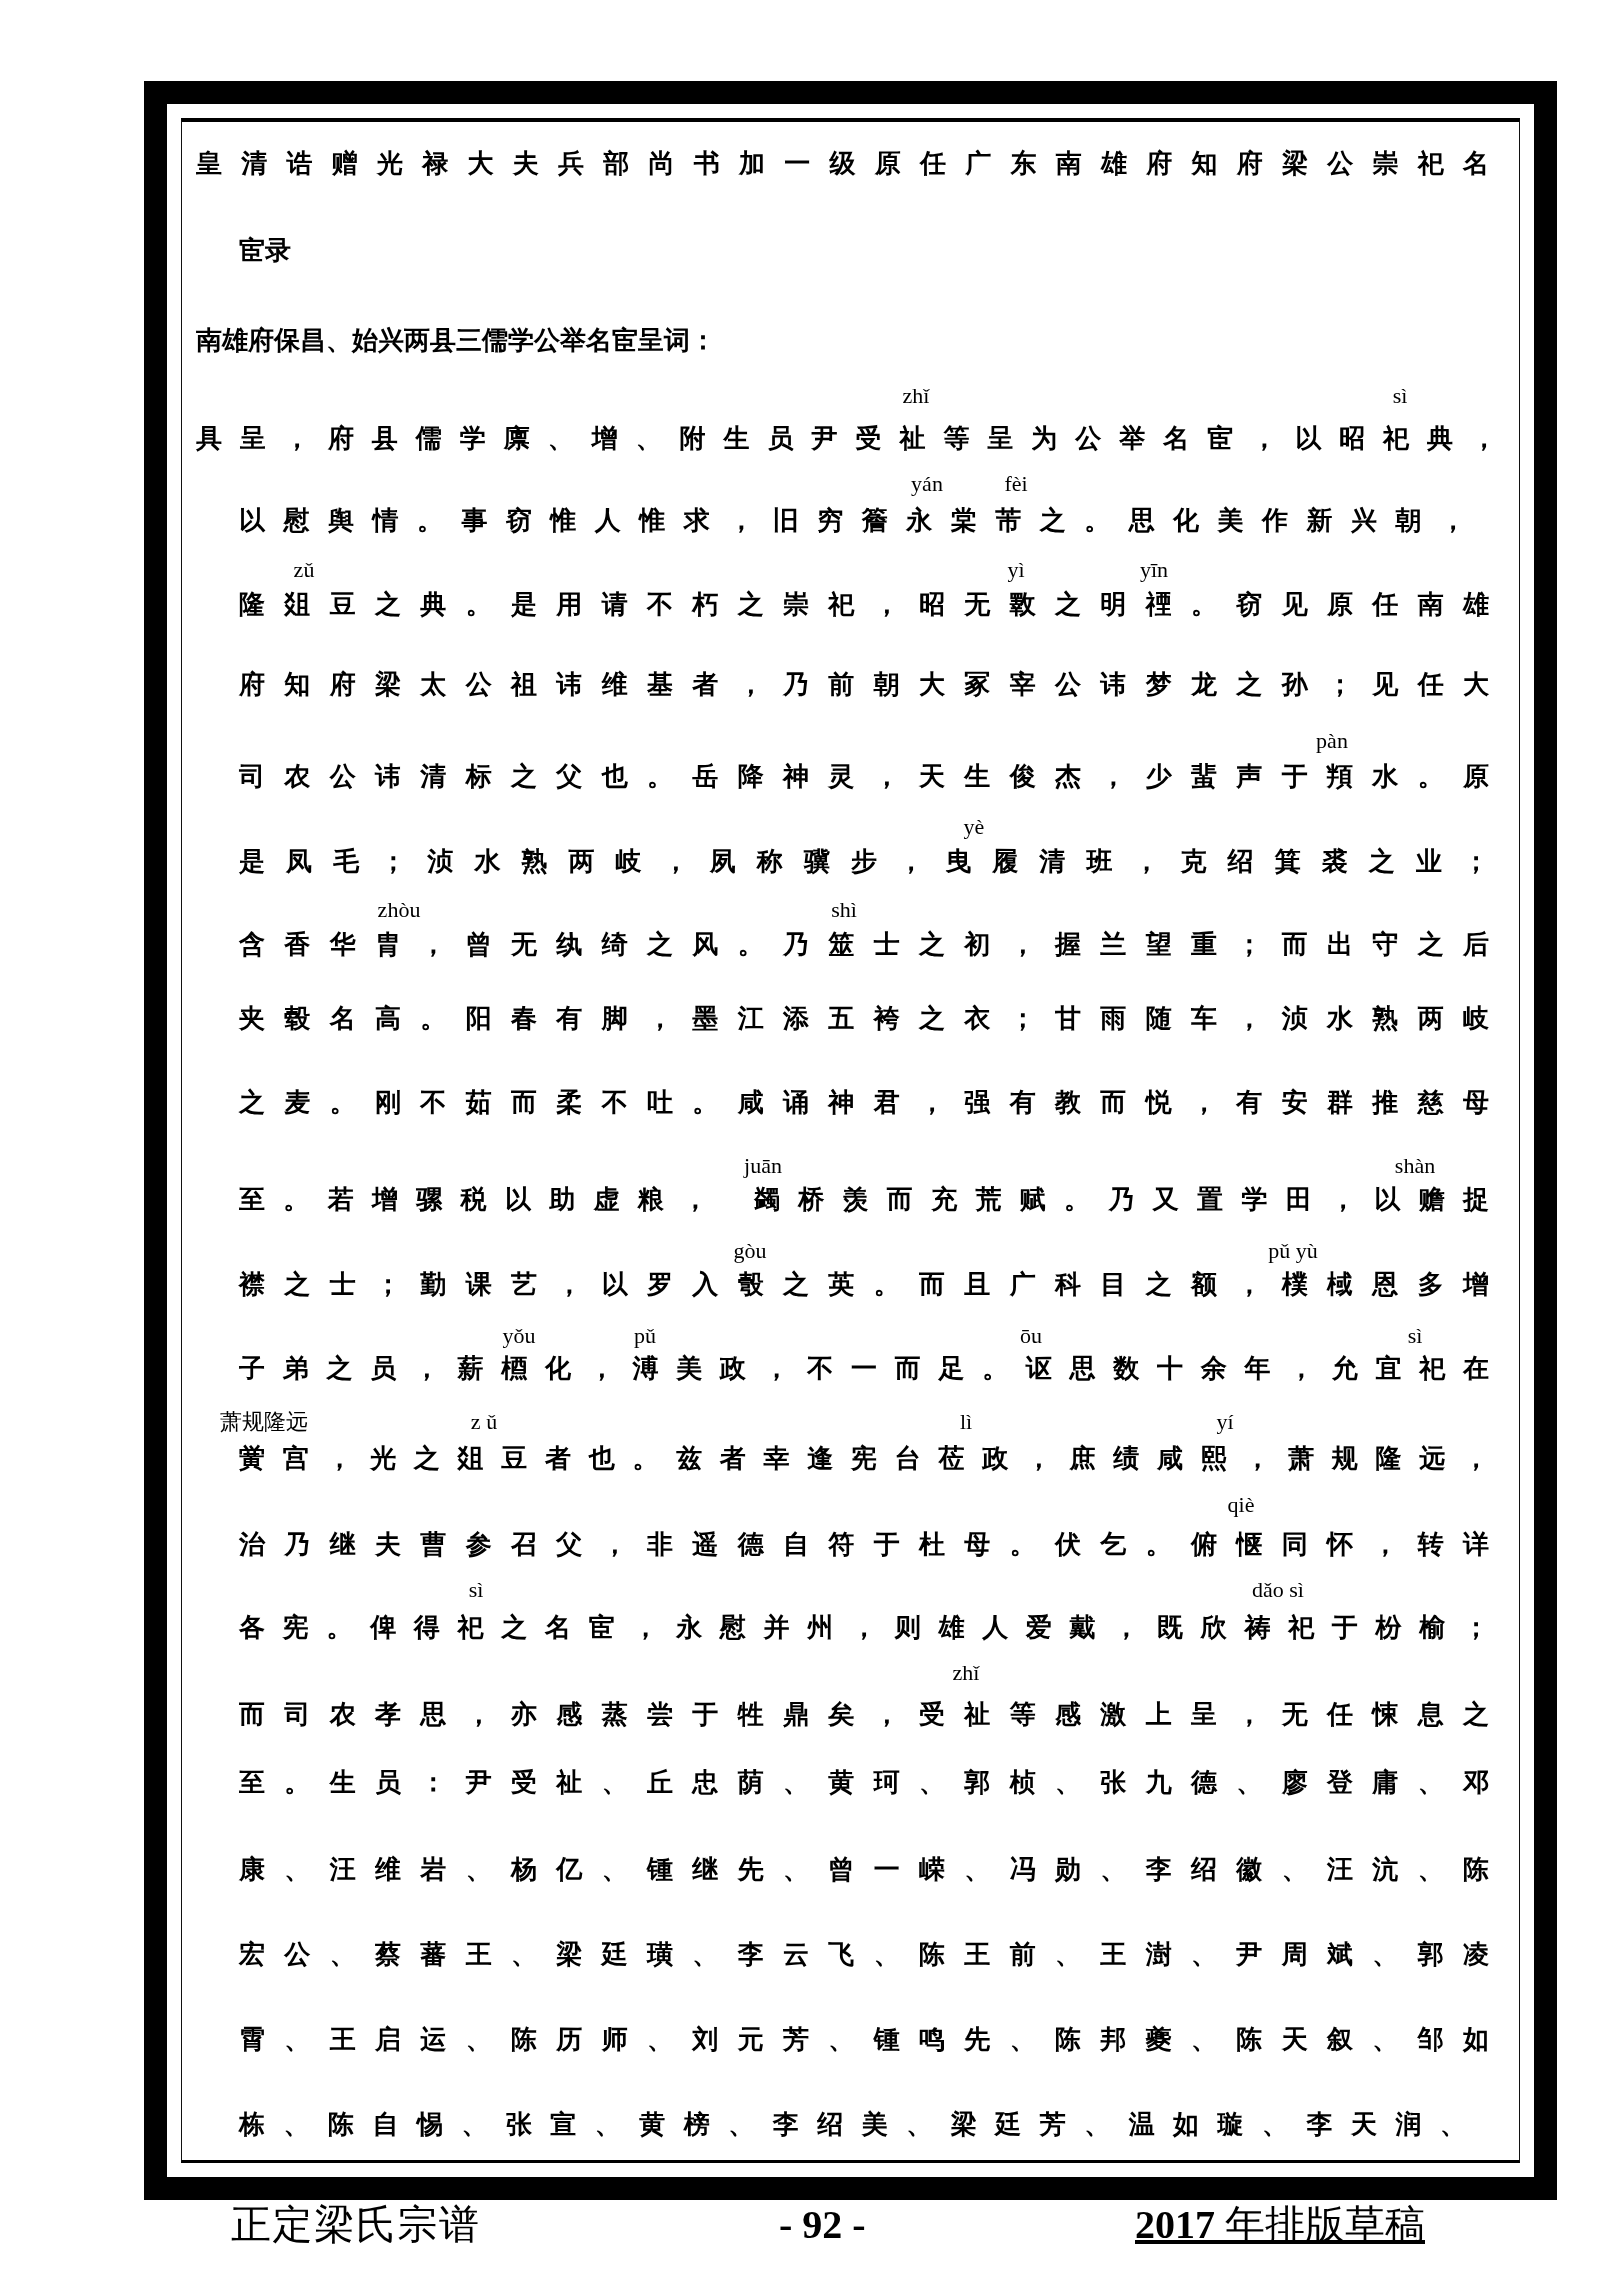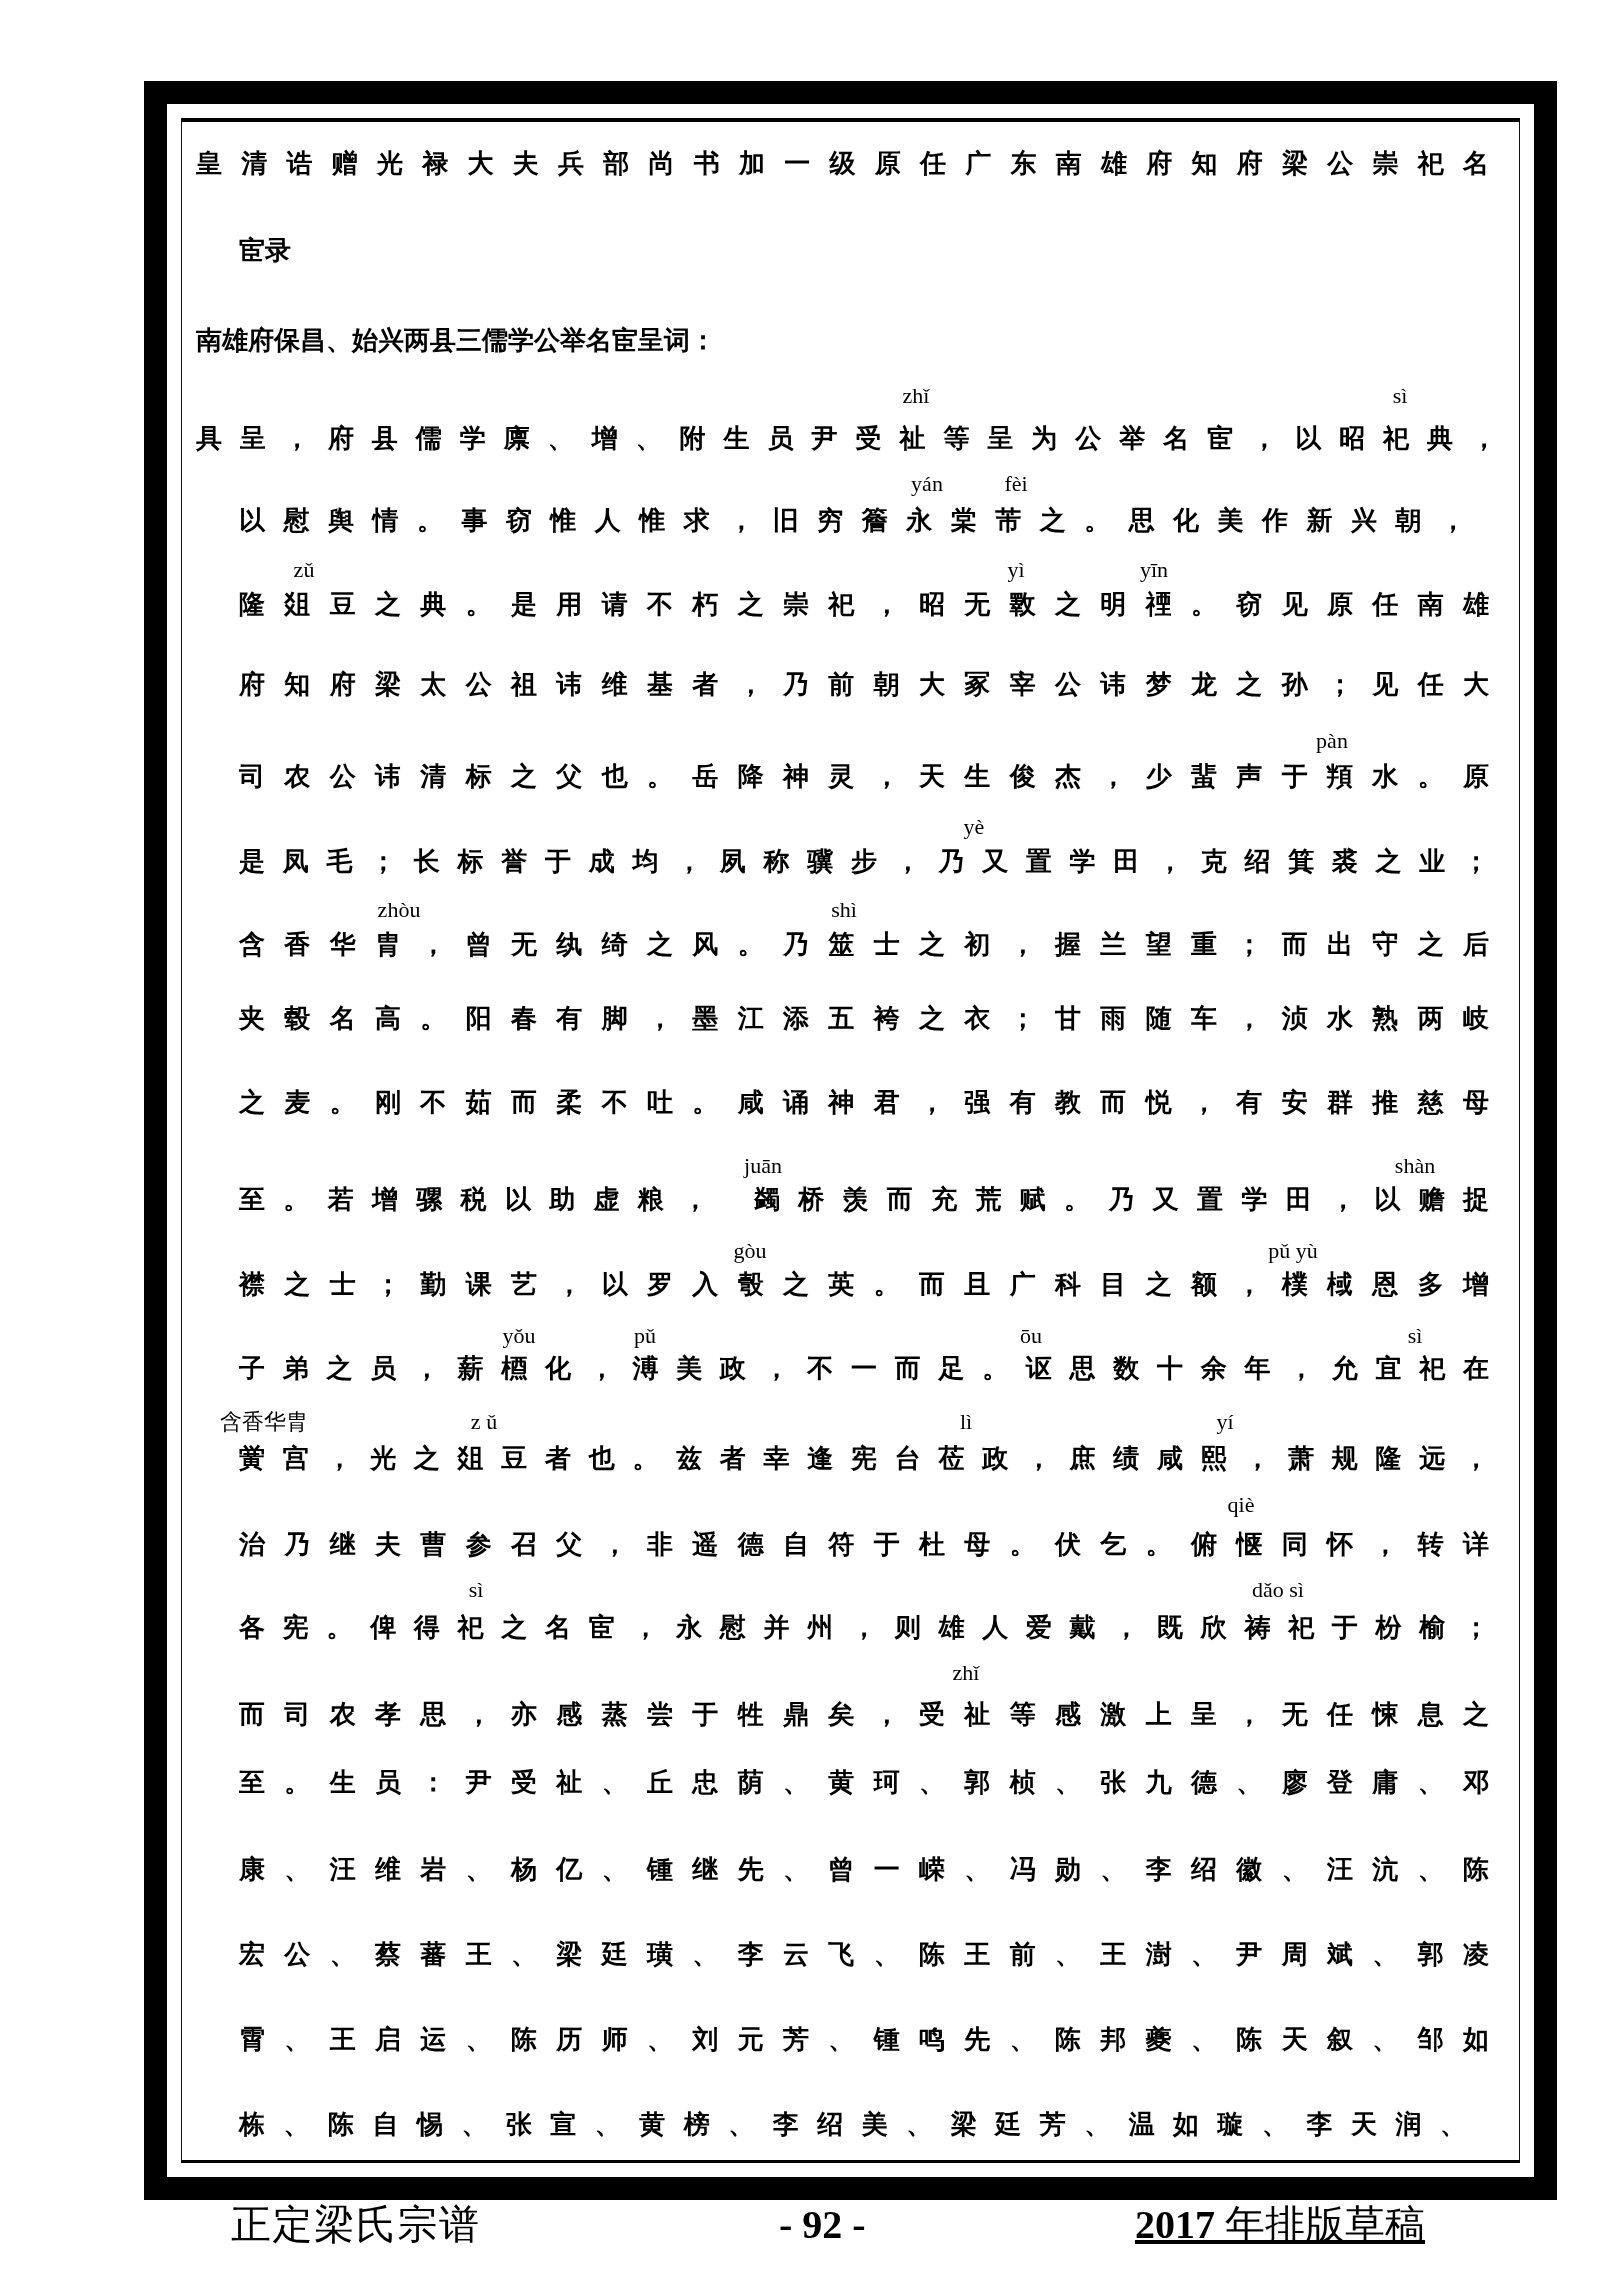--- a/index.html
+++ b/index.html
@@ -33,21 +33,21 @@
 <div class="inner-box"></div>
 
 <div class="line full" style="top:140px">皇清诰赠光禄大夫兵部尚书加一级原任广东南雄府知府梁公崇祀名</div>
 <div class="line indent free" style="top:227px">宦录</div>
 <div class="line full free" style="top:317px;width:auto">南雄府保昌、始兴两县三儒学公举名宦呈词：</div>
 <div class="line full" style="top:415px;width:1301px">具呈，府县儒学廪、增、附生员尹受祉等呈为公举名宦，以昭祀典，</div>
 <div class="line indent" style="top:497px;width:1227px">以慰舆情。事窃惟人惟求，旧穷簷永棠芾之。思化美作新兴朝，</div>
 <div class="line indent" style="top:581px">隆爼豆之典。是用请不朽之崇祀，昭无斁之明禋。窃见原任南雄</div>
 <div class="line indent" style="top:661px">府知府梁太公祖讳维基者，乃前朝大冢宰公讳梦龙之孙；见任大</div>
 <div class="line indent" style="top:753px">司农公讳清标之父也。岳降神灵，天生俊杰，少蜚声于頖水。原</div>
-<div class="line indent" style="top:838px">是凤毛；长标誉于成均，夙称骥步，乃又置学田，克绍箕裘之业；</div>
+<div class="line indent" style="top:838px">是凤毛；浈水熟两岐，夙称骥步，曳履清班，克绍箕裘之业；</div>
 <div class="line indent" style="top:921px">含香华胄，曾无纨绮之风。乃筮士之初，握兰望重；而出守之后</div>
 <div class="line indent" style="top:995px">夹毂名高。阳春有脚，墨江添五袴之衣；甘雨随车，浈水熟两岐</div>
 <div class="line indent" style="top:1079px">之麦。刚不茹而柔不吐。咸诵神君，强有教而悦，有安群推慈母</div>
 <div class="line indent" style="top:1176px">至。若增骡税以助虚粮， 蠲桥羡而充荒赋。乃又置学田，以赡捉</div>
 <div class="line indent" style="top:1261px">襟之士；勤课艺，以罗入彀之英。而且广科目之额，樸棫恩多增</div>
 <div class="line indent" style="top:1345px">子弟之员，薪槱化，溥美政，不一而足。讴思数十余年，允宜祀在</div>
 <div class="line indent" style="top:1435px">黉宫，光之爼豆者也。兹者幸逢宪台莅政，庶绩咸熙，萧规隆远，</div>
 <div class="line indent" style="top:1521px">治乃继夫曹参召父，非遥德自符于杜母。伏乞。俯惬同怀，转详</div>
 <div class="line indent" style="top:1604px">各宪。俾得祀之名宦，永慰并州，则雄人爱戴，既欣祷祀于枌榆；</div>
 <div class="line indent" style="top:1691px">而司农孝思，亦感蒸尝于牲鼎矣，受祉等感激上呈，无任悚息之</div>
@@ -69,21 +69,21 @@
 <div class="py" style="left:399px;top:898px">zhòu</div>
 <div class="py" style="left:844px;top:898px">shì</div>
 <div class="py" style="left:763px;top:1154px">juān</div>
 <div class="py" style="left:1415px;top:1154px">shàn</div>
 <div class="py" style="left:750px;top:1239px">gòu</div>
 <div class="py" style="left:1293px;top:1239px">pǔ yù</div>
 <div class="py" style="left:519px;top:1324px">yǒu</div>
 <div class="py" style="left:645px;top:1324px">pǔ</div>
 <div class="py" style="left:1031px;top:1324px">ōu</div>
 <div class="py" style="left:1415px;top:1324px">sì</div>
-<div class="py" style="left:264px;top:1410px">含香华胄</div>
+<div class="py" style="left:264px;top:1410px">萧规隆远</div>
 <div class="py" style="left:484px;top:1410px">z ǔ</div>
 <div class="py" style="left:966px;top:1410px">lì</div>
 <div class="py" style="left:1225px;top:1410px">yí</div>
 <div class="py" style="left:1241px;top:1493px">qiè</div>
 <div class="py" style="left:476px;top:1578px">sì</div>
 <div class="py" style="left:1278px;top:1578px">dǎo sì</div>
 <div class="py" style="left:966px;top:1661px">zhǐ</div>
 
 <div class="footer-item footer-left">正定梁氏宗谱</div>
 <div class="footer-item footer-center">- 92 -</div>

